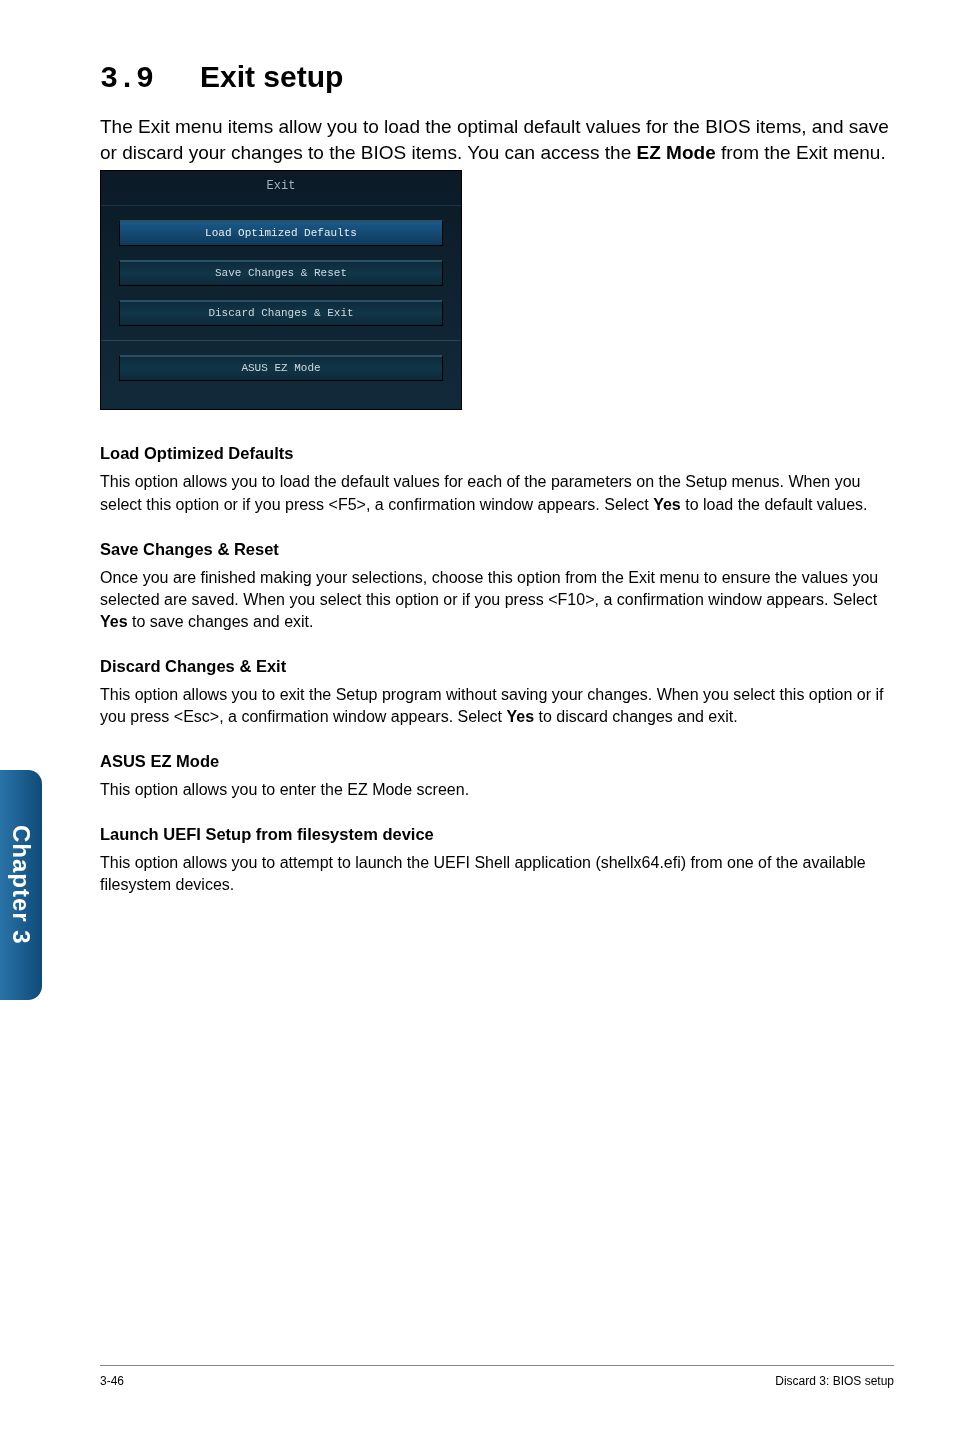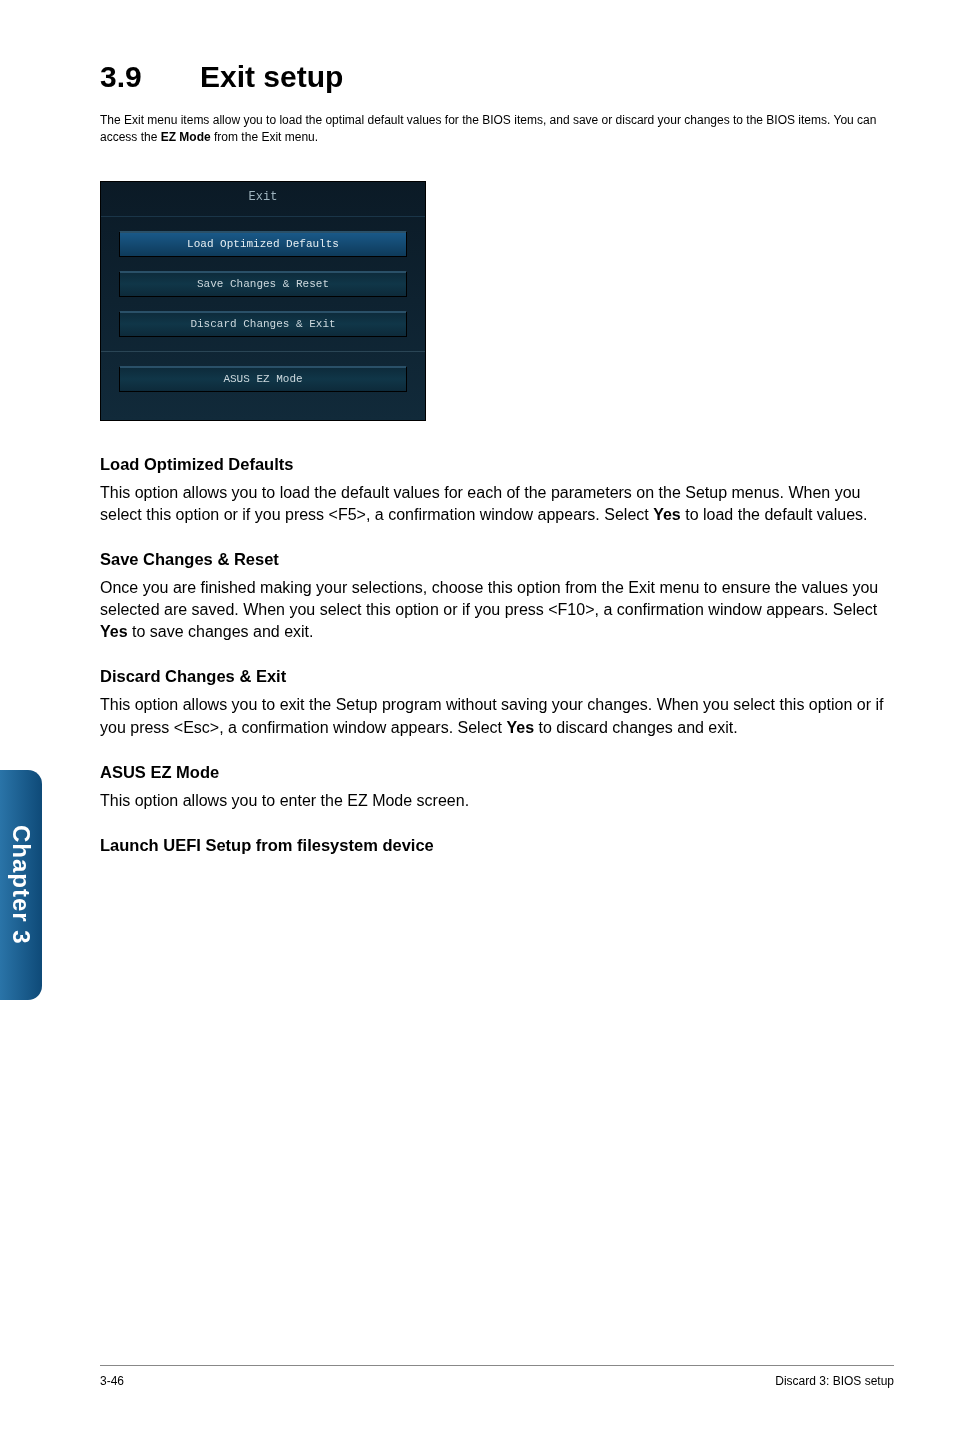--- a/index.html
+++ b/index.html
@@ -12,28 +12,28 @@
     color: #000;
   }
   .page {
     padding: 60px 60px 0 100px;
   }
   .section-title {
     font-size: 30px;
     font-weight: bold;
     margin-bottom: 18px;
   }
-  .section-title .num { display: inline-block; width: 100px; }
+  .section-title .num { display: inline-block; width: 100px; font-family: Liberation Mono, monospace; }
   .intro-text {
-    font-size: 12px;
+    font-size: 19px;
     line-height: 1.38;
-    margin-bottom: 36px;
+    margin-bottom: 4px;
   }
   .bios-screenshot {
-    width: 326px;
+    width: 362px;
     background: linear-gradient(#0b1a26, #112a3a);
     border: 1px solid #000;
     padding: 0 0 14px 0;
     margin-bottom: 34px;
   }
   .bios-header {
     text-align: center;
     color: #a0b5c0;
     font-family: "Courier New", monospace;
     font-size: 12px;
@@ -141,20 +141,21 @@
 
   <h3 class="sub-heading">Discard Changes &amp; Exit</h3>
   <p class="sub-text">
     <span>This option allows you to exit the Setup program without saving your changes. When you select this option or if you press &lt;Esc&gt;, a confirmation window appears. Select </span><strong>Yes</strong><span> to discard changes and exit.</span>
   </p>
 
   <h3 class="sub-heading">ASUS EZ Mode</h3>
   <p class="sub-text">This option allows you to enter the EZ Mode screen.</p>
 
   <h3 class="sub-heading">Launch UEFI Setup from filesystem device</h3>
+  <p class="sub-text">This option allows you to attempt to launch the UEFI Shell application (shellx64.efi) from one of the available filesystem devices.</p>
 
 </div>
 
 <div class="side-tab">
   <div class="side-tab-text">Chapter 3</div>
 </div>
 
 <div class="footer">
   <span>3-46</span>
   <span>Discard 3: BIOS setup</span>

